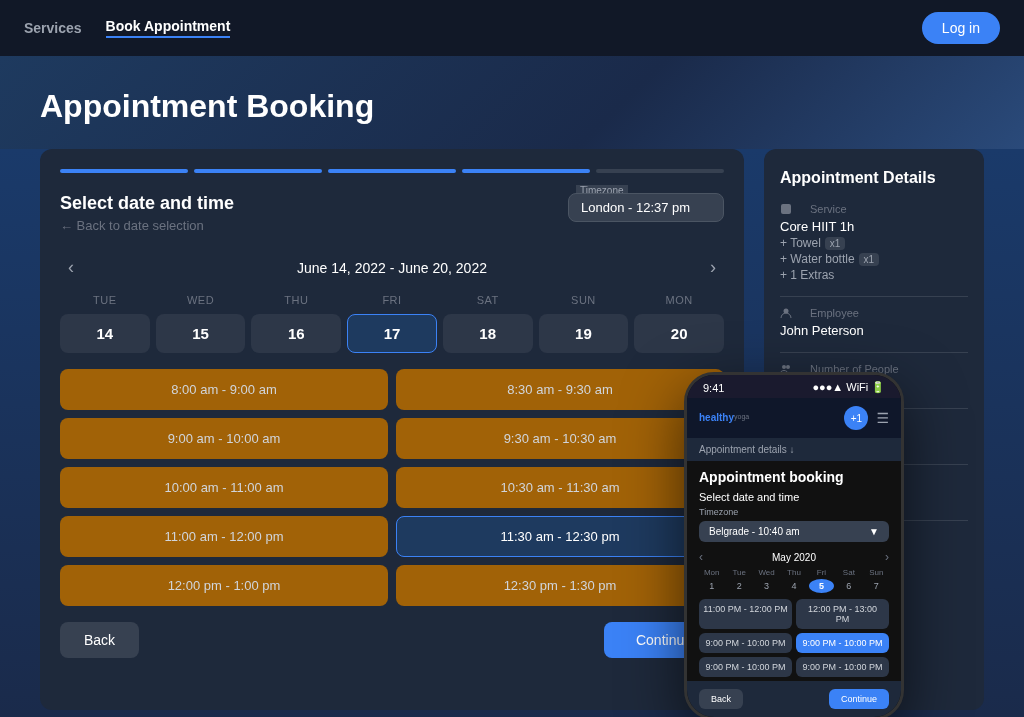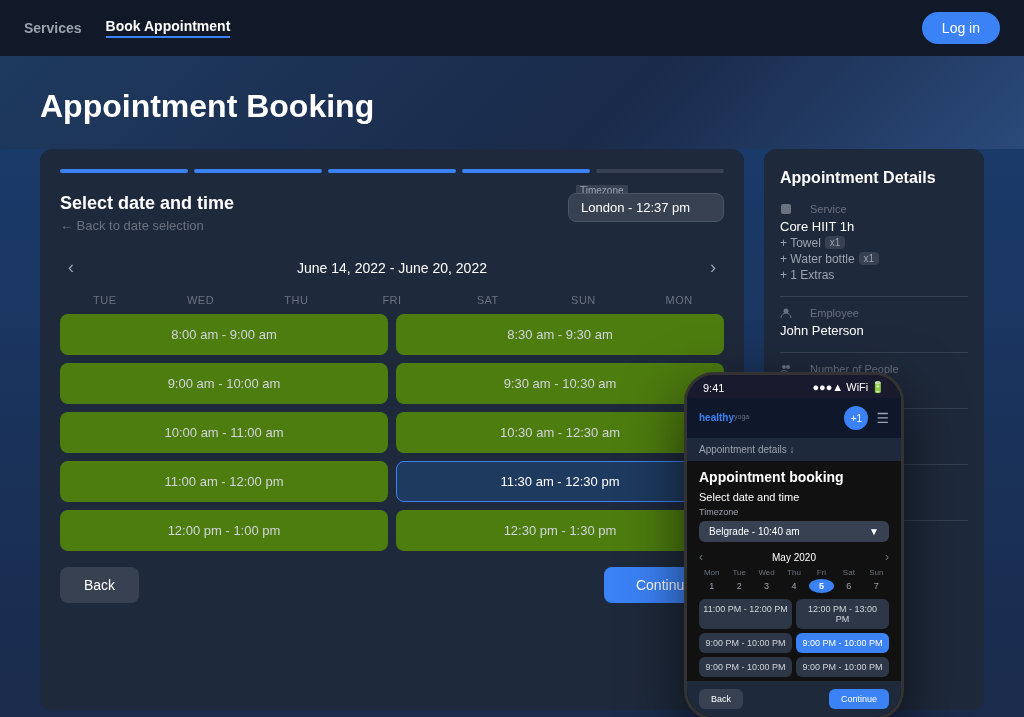--- a/index.html
+++ b/index.html
@@ -185,21 +185,21 @@
       background: #1e3a5f;
     }
 
     
     .time-slots {
       display: grid;
       grid-template-columns: 1fr 1fr;
       gap: 8px;
     }
     .time-slot {
-      background: #4d7c0f;
+      background: #a16207;
       border: 1px solid transparent;
       border-radius: 8px;
       color: #d1d5db;
       font-size: 13px;
       padding: 12px;
       text-align: center;
       cursor: pointer;
     }
     .time-slot.selected {
       border-color: #3b82f6;
@@ -260,21 +260,21 @@
     .detail-label svg { flex-shrink: 0; }
     .detail-value {
       color: #fff;
       font-size: 13px;
       font-weight: 500;
     }
     .detail-sub {
       color: #9ca3af;
       font-size: 12px;
       display: flex;
-      align-items: flex-start;
+      align-items: center;
       gap: 4px;
       margin-top: 2px;
     }
     .badge {
       background: #374151;
       color: #9ca3af;
       font-size: 10px;
       padding: 1px 5px;
       border-radius: 4px;
     }
@@ -513,28 +513,37 @@
     <div class="days-header">
       <div class="day-name">TUE</div>
       <div class="day-name">WED</div>
       <div class="day-name">THU</div>
       <div class="day-name">FRI</div>
       <div class="day-name">SAT</div>
       <div class="day-name">SUN</div>
       <div class="day-name">MON</div>
     </div>
 
+    <div class="dates-row">
+      <div class="date-cell">14</div>
+      <div class="date-cell">15</div>
+      <div class="date-cell">16</div>
+      <div class="date-cell selected">17</div>
+      <div class="date-cell">18</div>
+      <div class="date-cell">19</div>
+      <div class="date-cell">20</div>
+    </div>
 
     <div class="time-slots">
       <div class="time-slot">8:00 am - 9:00 am</div>
       <div class="time-slot">8:30 am - 9:30 am</div>
       <div class="time-slot">9:00 am - 10:00 am</div>
       <div class="time-slot">9:30 am - 10:30 am</div>
       <div class="time-slot">10:00 am - 11:00 am</div>
-      <div class="time-slot">10:30 am - 12:30 am</div>
+      <div class="time-slot">10:30 am - 11:30 am</div>
       <div class="time-slot">11:00 am - 12:00 pm</div>
       <div class="time-slot selected">11:30 am - 12:30 pm</div>
       <div class="time-slot">12:00 pm - 1:00 pm</div>
       <div class="time-slot">12:30 pm - 1:30 pm</div>
     </div>
 
     <div class="panel-footer">
       <button class="btn-back">Back</button>
       <button class="btn-continue">Continue</button>
     </div>

